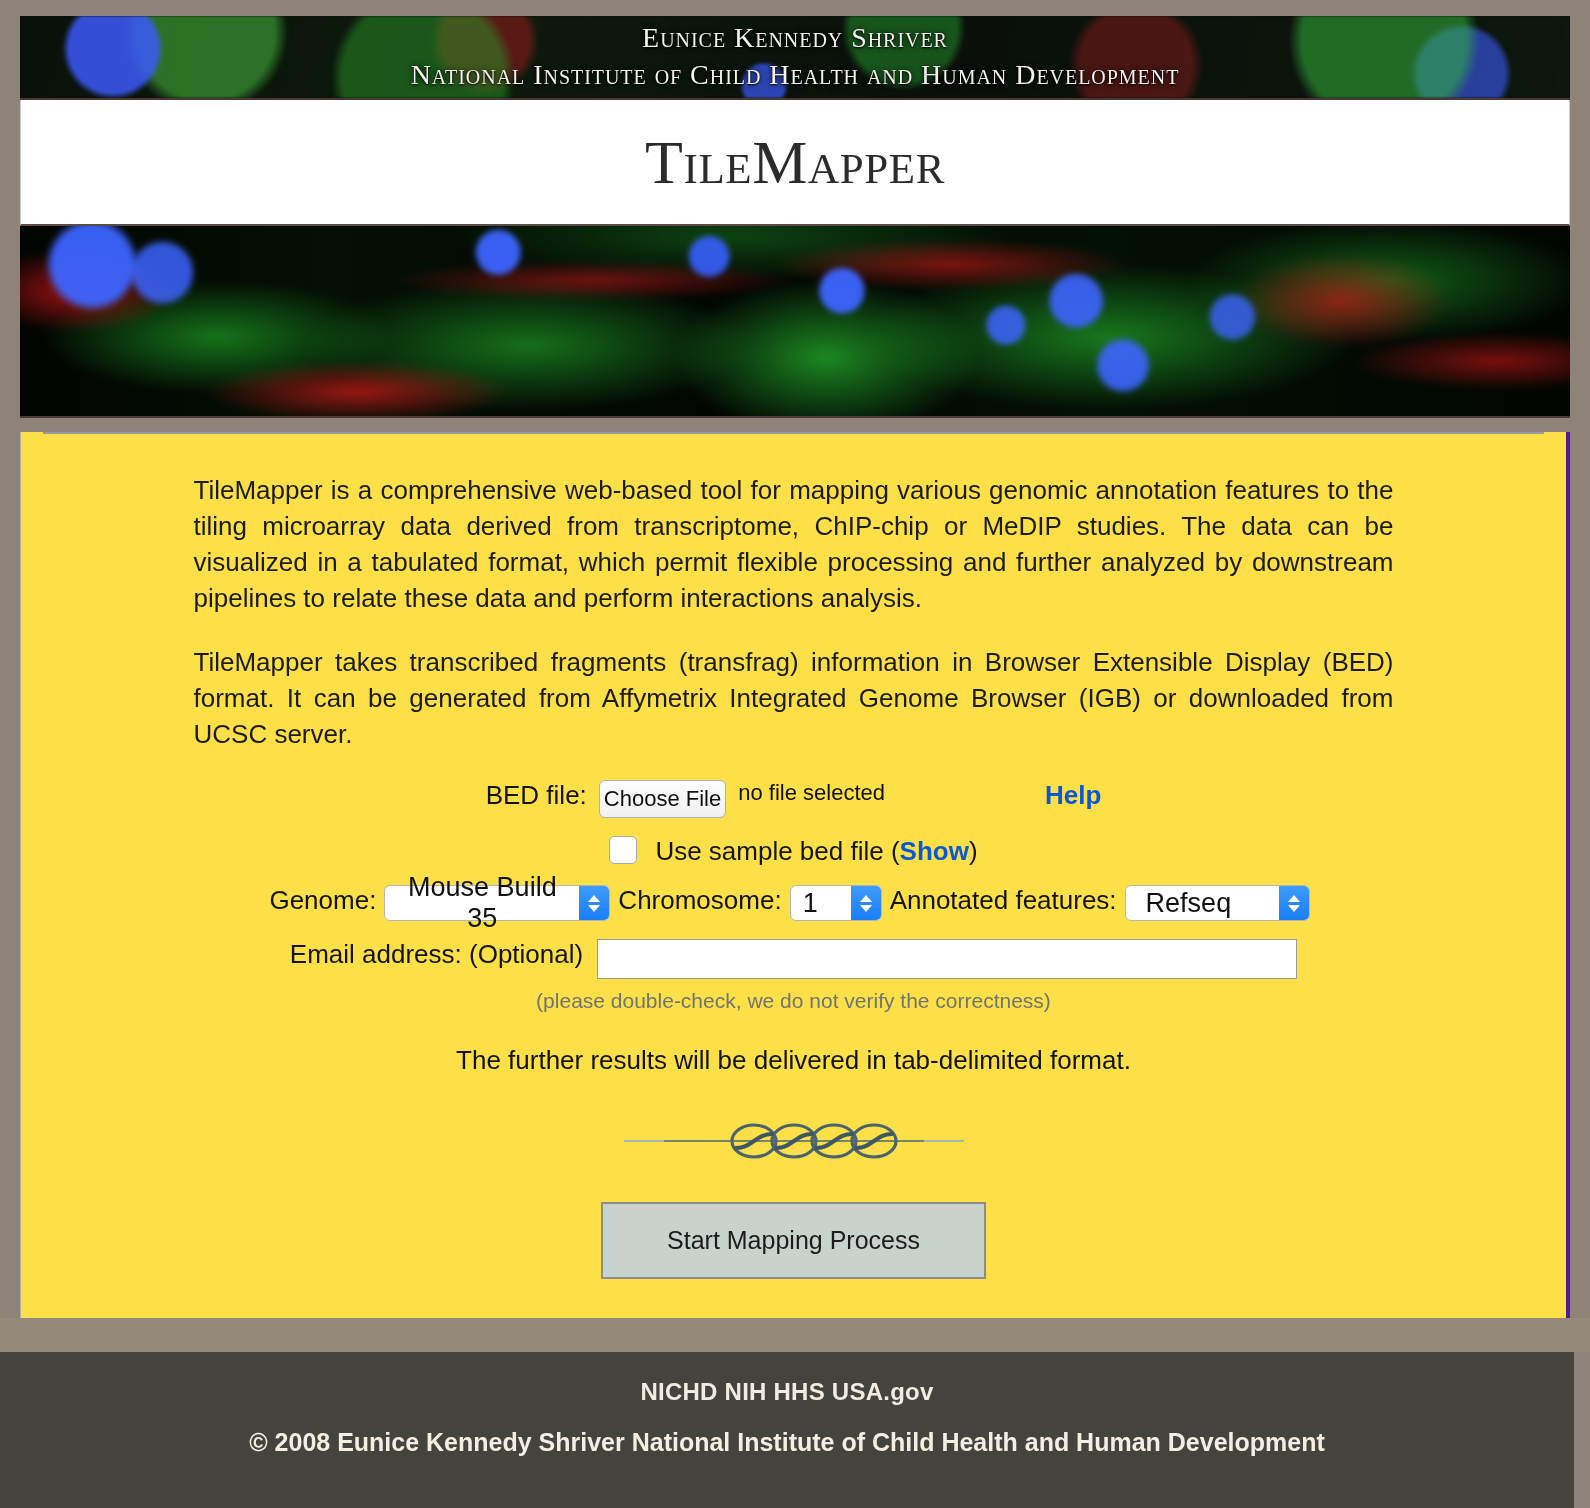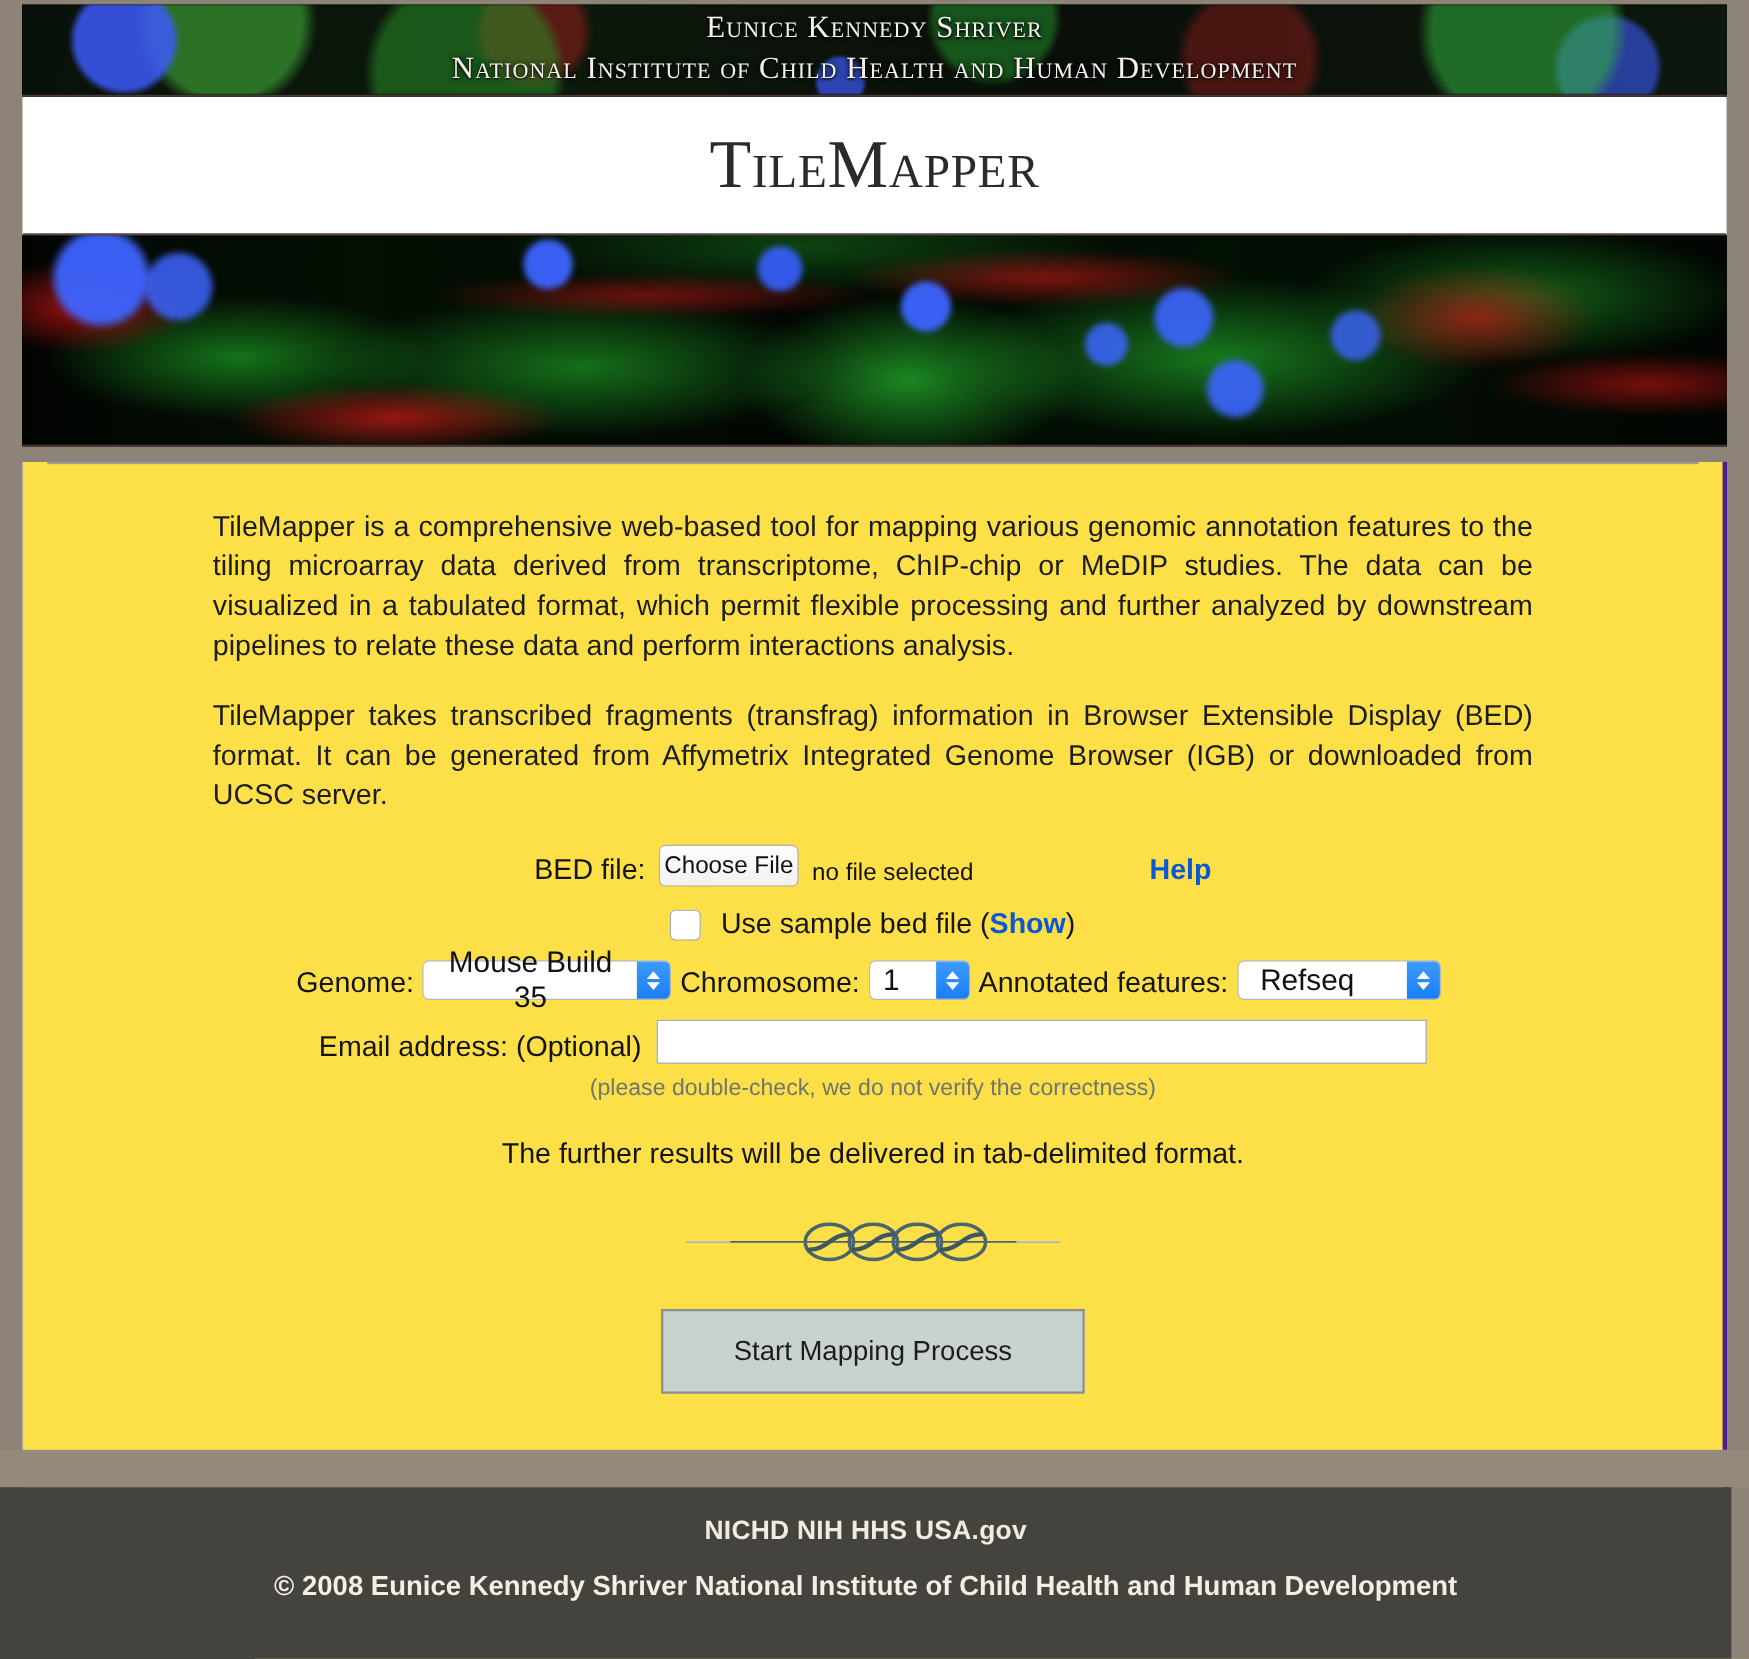--- a/index.html
+++ b/index.html
@@ -12,21 +12,21 @@
   }
   .page{
     position:relative;
     width:1590px;height:1508px;
     background:#8d8377;
   }
 
   
   .frame{
     position:absolute;
-    left:20px; top:4px; width:1550px;
+    left:20px; top:16px; width:1550px;
   }
 
   
   .nichd-banner{
     position:relative;
     height:82px;
     overflow:hidden;
     background:#0a0d08;
     border-bottom:2px solid #4a3834;
   }
@@ -147,21 +147,21 @@
   }
 
   
   .form{
     margin-top:18px;
     text-align:center;
     color:#151515;
   }
   .row{
     display:flex;
-    align-items:flex-end;
+    align-items:flex-start;
     justify-content:center;
     margin-bottom:18px;
   }
   .lbl{
     font-size:26px;
     color:#141414;
     white-space:nowrap;
   }
   .help-link{
     color:#0a58d6;

